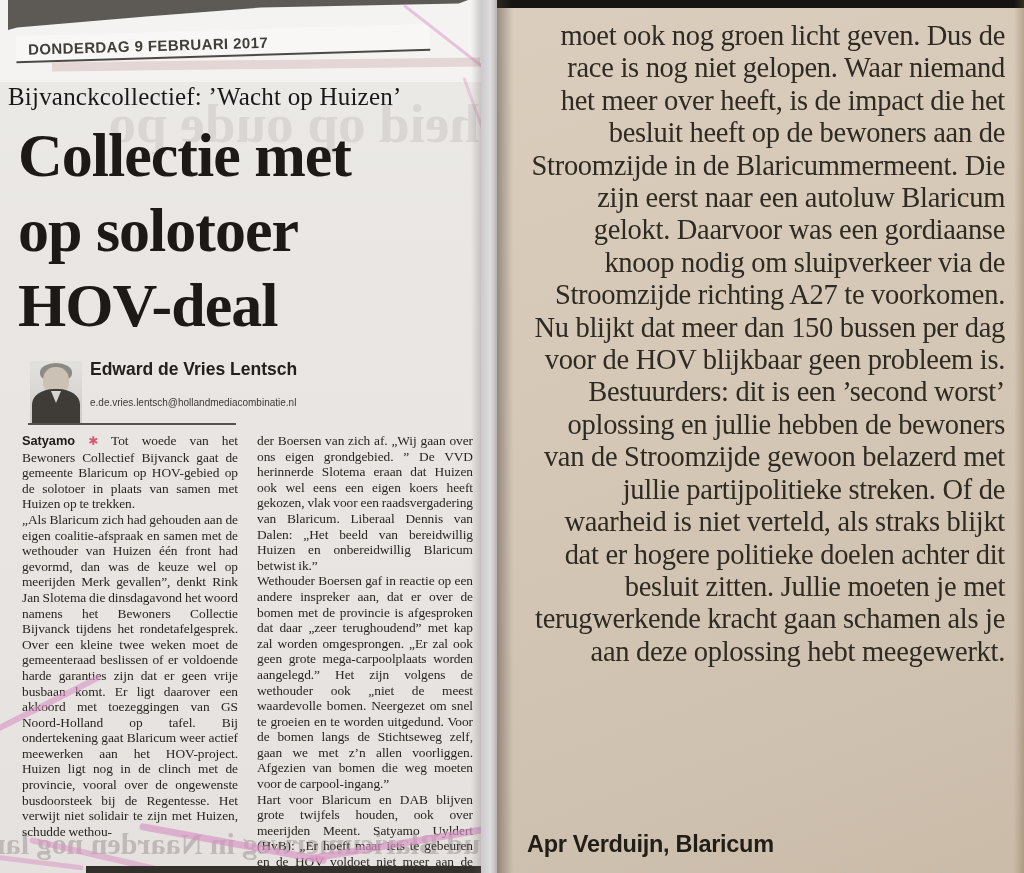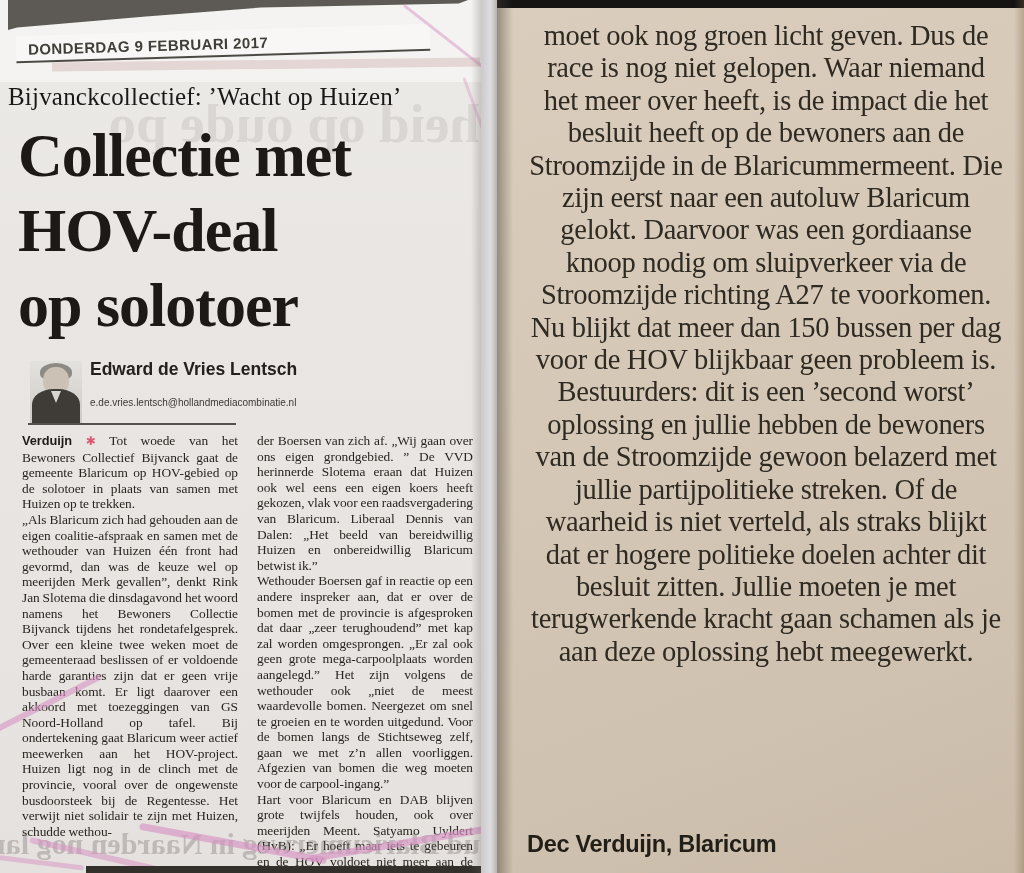--- a/index.html
+++ b/index.html
@@ -91,21 +91,21 @@
     position:absolute;left:497px;top:0;width:527px;height:873px;
     background:linear-gradient(160deg,#dacdbd 0%,#d5c8b7 40%,#cfc1af 80%,#c9bba8 100%);
     overflow:hidden;
   }
   .right-top-bar{position:absolute;top:0;left:0;right:0;height:8px;background:#151413;}
   .right-left-shade{position:absolute;left:0;top:0;width:16px;height:100%;background:linear-gradient(90deg,rgba(70,62,52,.45),rgba(70,62,52,0));}
   .right-right-shade{position:absolute;right:0;top:0;width:10px;height:100%;background:linear-gradient(90deg,rgba(0,0,0,0),rgba(120,95,60,.35));}
   .letter-body{
     position:absolute;left:30px;top:20px;width:478px;
     font-size:28.5px;line-height:32.4px;color:#2f2a22;
-    letter-spacing:-.3px;text-align:center;
+    letter-spacing:-.3px;text-align:right;
   }
   .letter-signature{
     position:absolute;left:30px;top:831px;
     font-family:"Liberation Sans", sans-serif;font-weight:bold;
     font-size:23.5px;color:#211d17;letter-spacing:-.3px;white-space:nowrap;
   }
   .gap-shadow{position:absolute;left:481px;top:0;width:16px;height:873px;background:linear-gradient(90deg,#cbc9cb,#dddcde 60%,#b7b4b1);}
 </style>
 </head>
 <body>
@@ -116,37 +116,37 @@
 
   <div class="ghost ghost-top">heid op oude po</div>
 
   <div class="date-strip">DONDERDAG 9 FEBRUARI 2017</div>
   <div class="under-strip"></div>
 
   <div class="kicker">Bijvanckcollectief: ’Wacht op Huizen’</div>
 
   <div class="headline">
     <div>Collectie met</div>
+    <div>op solotoer</div>
     <div>HOV-deal</div>
-    <div>op solotoer</div>
   </div>
 
   <div class="byline">
     <div class="photo">
       <div class="hair"></div>
       <div class="head"></div>
       <div class="body-shape"></div>
       <div class="collar"></div>
     </div>
     <div class="name">Edward de Vries Lentsch</div>
     <div class="email">e.de.vries.lentsch@hollandmediacombinatie.nl</div>
   </div>
 
   <div class="article-col col-1" lang="nl">
-    <p><span class="dateline">Verduijn</span> <span class="star">✱</span> <span>Tot woede van het Bewoners Collectief Bijvanck gaat de gemeente Blaricum op HOV-gebied op de solotoer in plaats van samen met Huizen op te trekken.</span></p>
+    <p><span class="dateline">Satyamo</span> <span class="star">✱</span> <span>Tot woede van het Bewoners Collectief Bijvanck gaat de gemeente Blaricum op HOV-gebied op de solotoer in plaats van samen met Huizen op te trekken.</span></p>
     <p>„Als Blaricum zich had gehouden aan de eigen coalitie-afspraak en samen met de wethouder van Huizen één front had gevormd, dan was de keuze wel op meerijden Merk gevallen”, denkt Rink Jan Slotema die dinsdagavond het woord namens het Bewoners Collectie Bijvanck tijdens het rondetafelgesprek. Over een kleine twee weken moet de gemeenteraad beslissen of er voldoende harde garanties zijn dat er geen vrije busbaan komt. Er ligt daarover een akkoord met toezeggingen van GS Noord-Holland op tafel. Bij ondertekening gaat Blaricum weer actief meewerken aan het HOV-project. Huizen ligt nog in de clinch met de provincie, vooral over de ongewenste busdoorsteek bij de Regentesse. Het verwijt niet solidair te zijn met Huizen, schudde wethou-</p>
   </div>
 
   <div class="article-col col-2" lang="nl">
     <p>der Boersen van zich af. „Wij gaan over ons eigen grondgebied. ” De VVD herinnerde Slotema eraan dat Huizen ook wel eens een eigen koers heeft gekozen, vlak voor een raadsvergadering van Blaricum. Liberaal Dennis van Dalen: „Het beeld van bereidwillig Huizen en onbereidwillig Blaricum betwist ik.”</p>
     <p>Wethouder Boersen gaf in reactie op een andere inspreker aan, dat er over de bomen met de provincie is afgesproken dat daar „zeer terughoudend” met kap zal worden omgesprongen. „Er zal ook geen grote mega-carpoolplaats worden aangelegd.” Het zijn volgens de wethouder ook „niet de meest waardevolle bomen. Neergezet om snel te groeien en te worden uitgedund. Voor de bomen langs de Stichtseweg zelf, gaan we met z’n allen voorliggen. Afgezien van bomen die weg moeten voor de carpool-ingang.”</p>
     <p>Hart voor Blaricum en DAB blijven grote twijfels houden, ook over meerijden Meent. Satyamo Uyldert (HvB): „Er hoeft maar iets te gebeuren en de HOV voldoet niet meer aan de norm. Of de provincie niet helemaal te vertrouwen is? Nee, niet altijd.”</p>
   </div>
 
   <div class="ghost ghost-bottom">ud Blaricumerweg in Naarden nog lang</div>
@@ -161,16 +161,16 @@
 
   <div class="left-bottom-bar"></div>
   <div class="left-edge-shade"></div>
 </div>
 
 <div class="gap-shadow"></div>
 
 <div class="right-page">
   <div class="right-top-bar"></div>
   <div class="letter-body" lang="nl">moet ook nog groen licht geven. Dus de race is nog niet gelopen. Waar niemand het meer over heeft, is de impact die het besluit heeft op de bewoners aan de Stroomzijde in de Blaricummermeent. Die zijn eerst naar een autoluw Blaricum gelokt. Daarvoor was een gordiaanse knoop nodig om sluipverkeer via de Stroomzijde richting A27 te voorkomen. Nu blijkt dat meer dan 150 bussen per dag voor de HOV blijkbaar geen probleem is. Bestuurders: dit is een ’second worst’ oplossing en jullie hebben de bewoners van de Stroomzijde gewoon belazerd met jullie partijpolitieke streken. Of de waarheid is niet verteld, als straks blijkt dat er hogere politieke doelen achter dit besluit zitten. Jullie moeten je met terugwerkende kracht gaan schamen als je aan deze oplossing hebt meegewerkt.</div>
-  <div class="letter-signature">Dec Verduijn, Blaricum</div>
+  <div class="letter-signature">Apr Verduijn, Blaricum</div>
   <div class="right-left-shade"></div>
   <div class="right-right-shade"></div>
 </div>
 
 </body></html>

